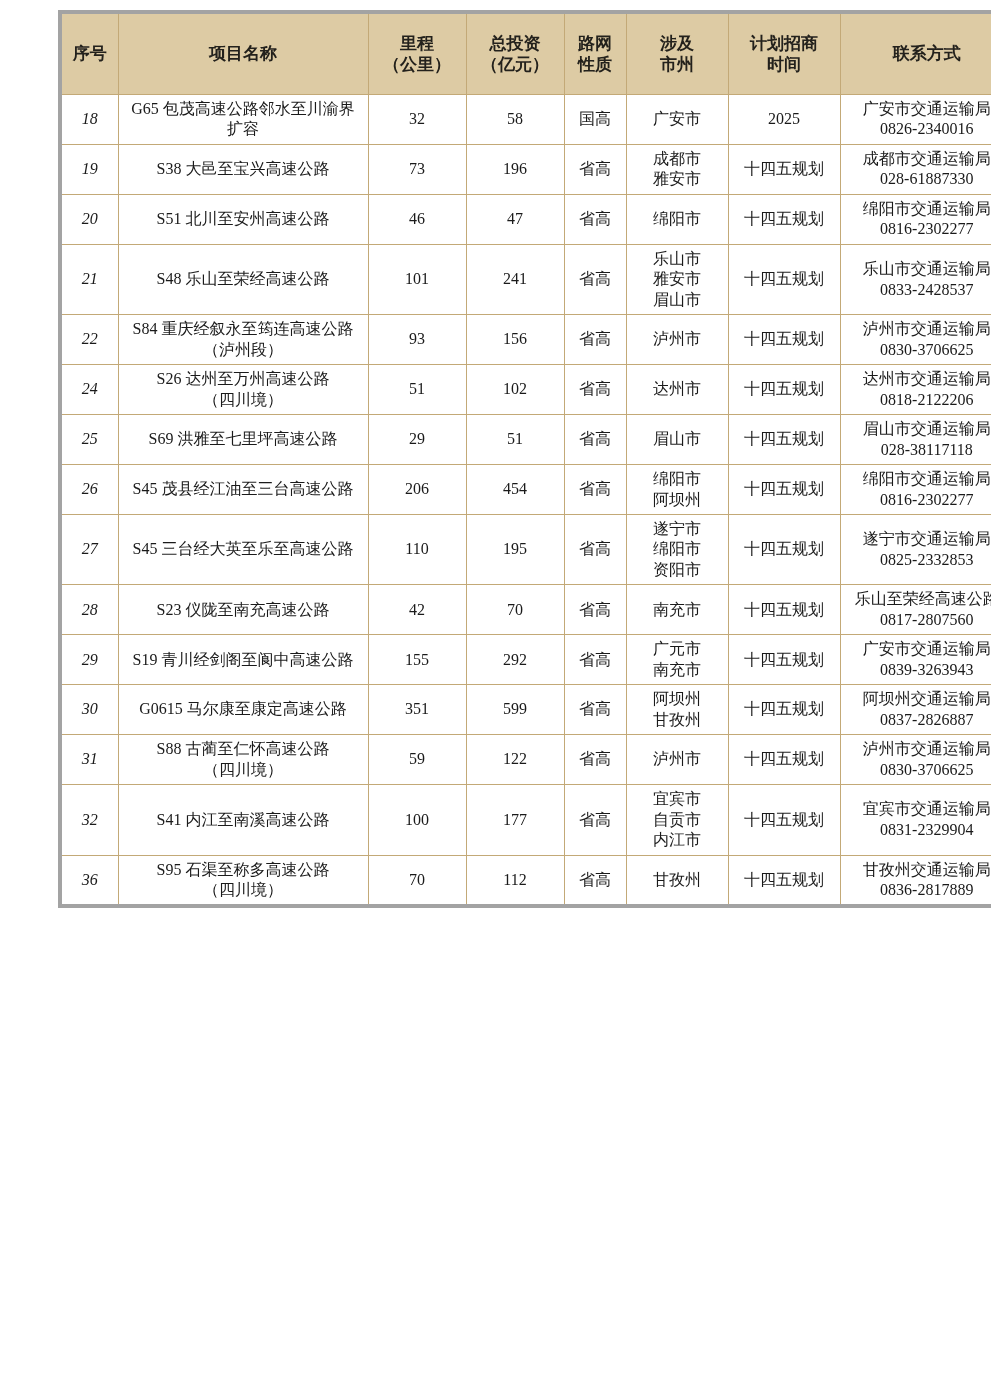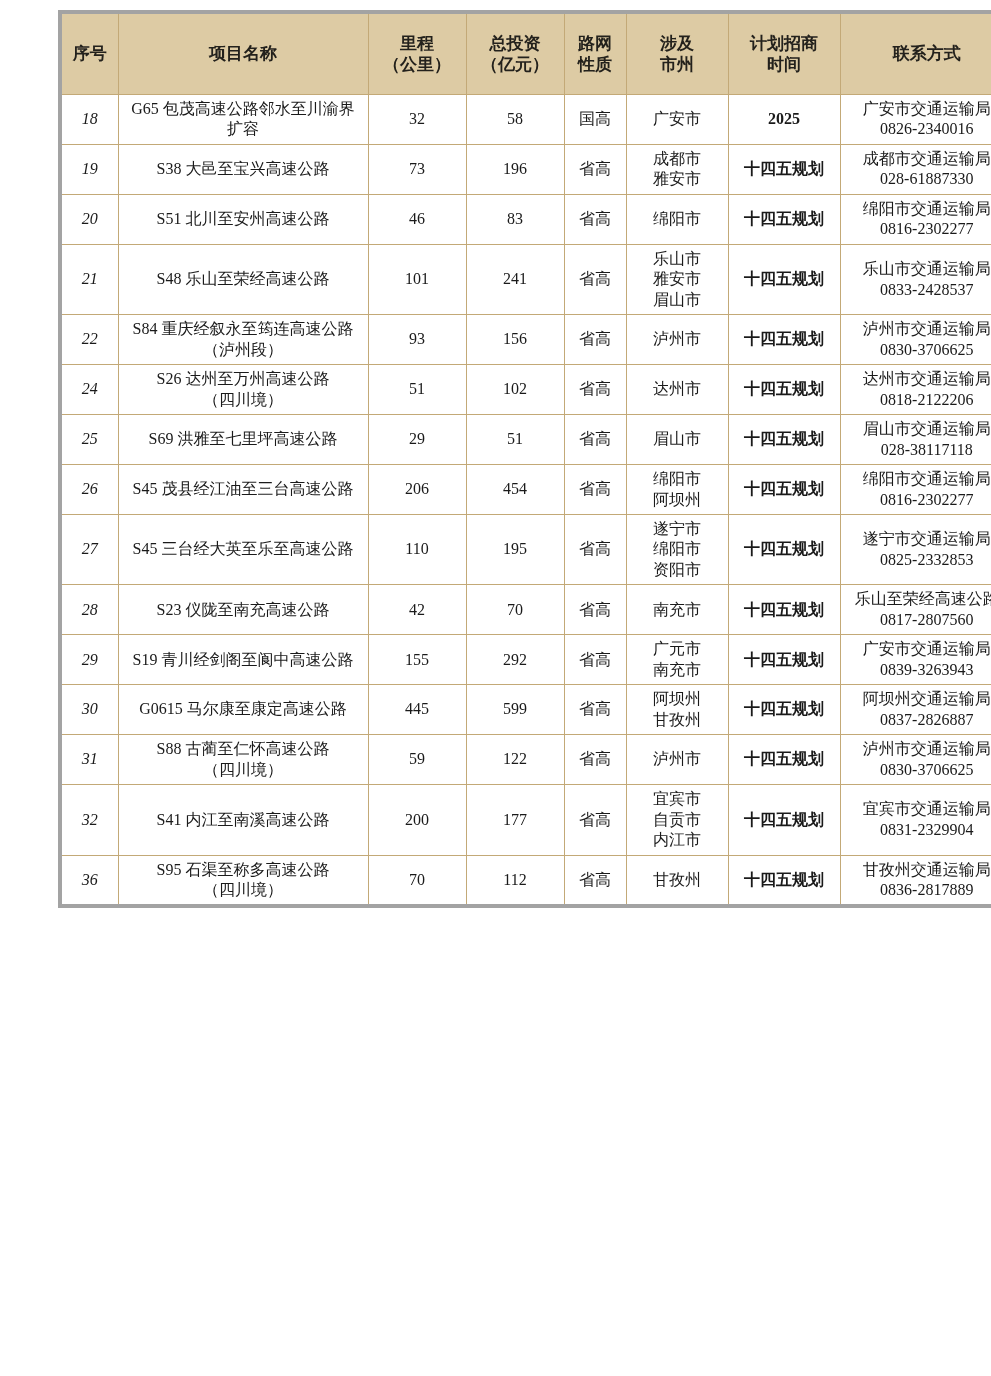--- a/index.html
+++ b/index.html
@@ -57,21 +57,21 @@
 
   td.name-cell {
     font-size: 16px;
     padding-left: 4px;
     padding-right: 4px;
   }
   td.idx-cell { font-size: 16px; font-style: italic; }
   td.num-cell { font-size: 16px; }
   td.type-cell { font-size: 16px; }
   td.city-cell { font-size: 16px; }
-  td.time-cell { font-size: 16px; font-weight: bold; }
+  td.time-cell { font-size: 16px; }
   td.contact-cell { font-size: 16px; }
   .line { display: block; }
   .hdr-stack { display: block; line-height: 1.25; }
 </style>
 </head>
 <body>
 
 <div class="page">
   <table class="proj-table">
     <colgroup>
@@ -147,21 +147,21 @@
             <span class="line">成都市交通运输局</span>
             <span class="line">028-61887330</span>
           </td>
         </tr>
         <tr>
           <td class="idx-cell">20</td>
           <td class="name-cell">
             <span class="line">S51 北川至安州高速公路</span>
           </td>
           <td class="num-cell">46</td>
-          <td class="num-cell">83</td>
+          <td class="num-cell">47</td>
           <td class="type-cell">省高</td>
           <td class="city-cell">
             <span class="line">绵阳市</span>
           </td>
           <td class="time-cell">十四五规划</td>
           <td class="contact-cell">
             <span class="line">绵阳市交通运输局</span>
             <span class="line">0816-2302277</span>
           </td>
         </tr>
@@ -307,21 +307,21 @@
           <td class="contact-cell">
             <span class="line">广安市交通运输局</span>
             <span class="line">0839-3263943</span>
           </td>
         </tr>
         <tr>
           <td class="idx-cell">30</td>
           <td class="name-cell">
             <span class="line">G0615 马尔康至康定高速公路</span>
           </td>
-          <td class="num-cell">445</td>
+          <td class="num-cell">351</td>
           <td class="num-cell">599</td>
           <td class="type-cell">省高</td>
           <td class="city-cell">
             <span class="line">阿坝州</span>
             <span class="line">甘孜州</span>
           </td>
           <td class="time-cell">十四五规划</td>
           <td class="contact-cell">
             <span class="line">阿坝州交通运输局</span>
             <span class="line">0837-2826887</span>
@@ -343,21 +343,21 @@
           <td class="contact-cell">
             <span class="line">泸州市交通运输局</span>
             <span class="line">0830-3706625</span>
           </td>
         </tr>
         <tr>
           <td class="idx-cell">32</td>
           <td class="name-cell">
             <span class="line">S41 内江至南溪高速公路</span>
           </td>
-          <td class="num-cell">200</td>
+          <td class="num-cell">100</td>
           <td class="num-cell">177</td>
           <td class="type-cell">省高</td>
           <td class="city-cell">
             <span class="line">宜宾市</span>
             <span class="line">自贡市</span>
             <span class="line">内江市</span>
           </td>
           <td class="time-cell">十四五规划</td>
           <td class="contact-cell">
             <span class="line">宜宾市交通运输局</span>

